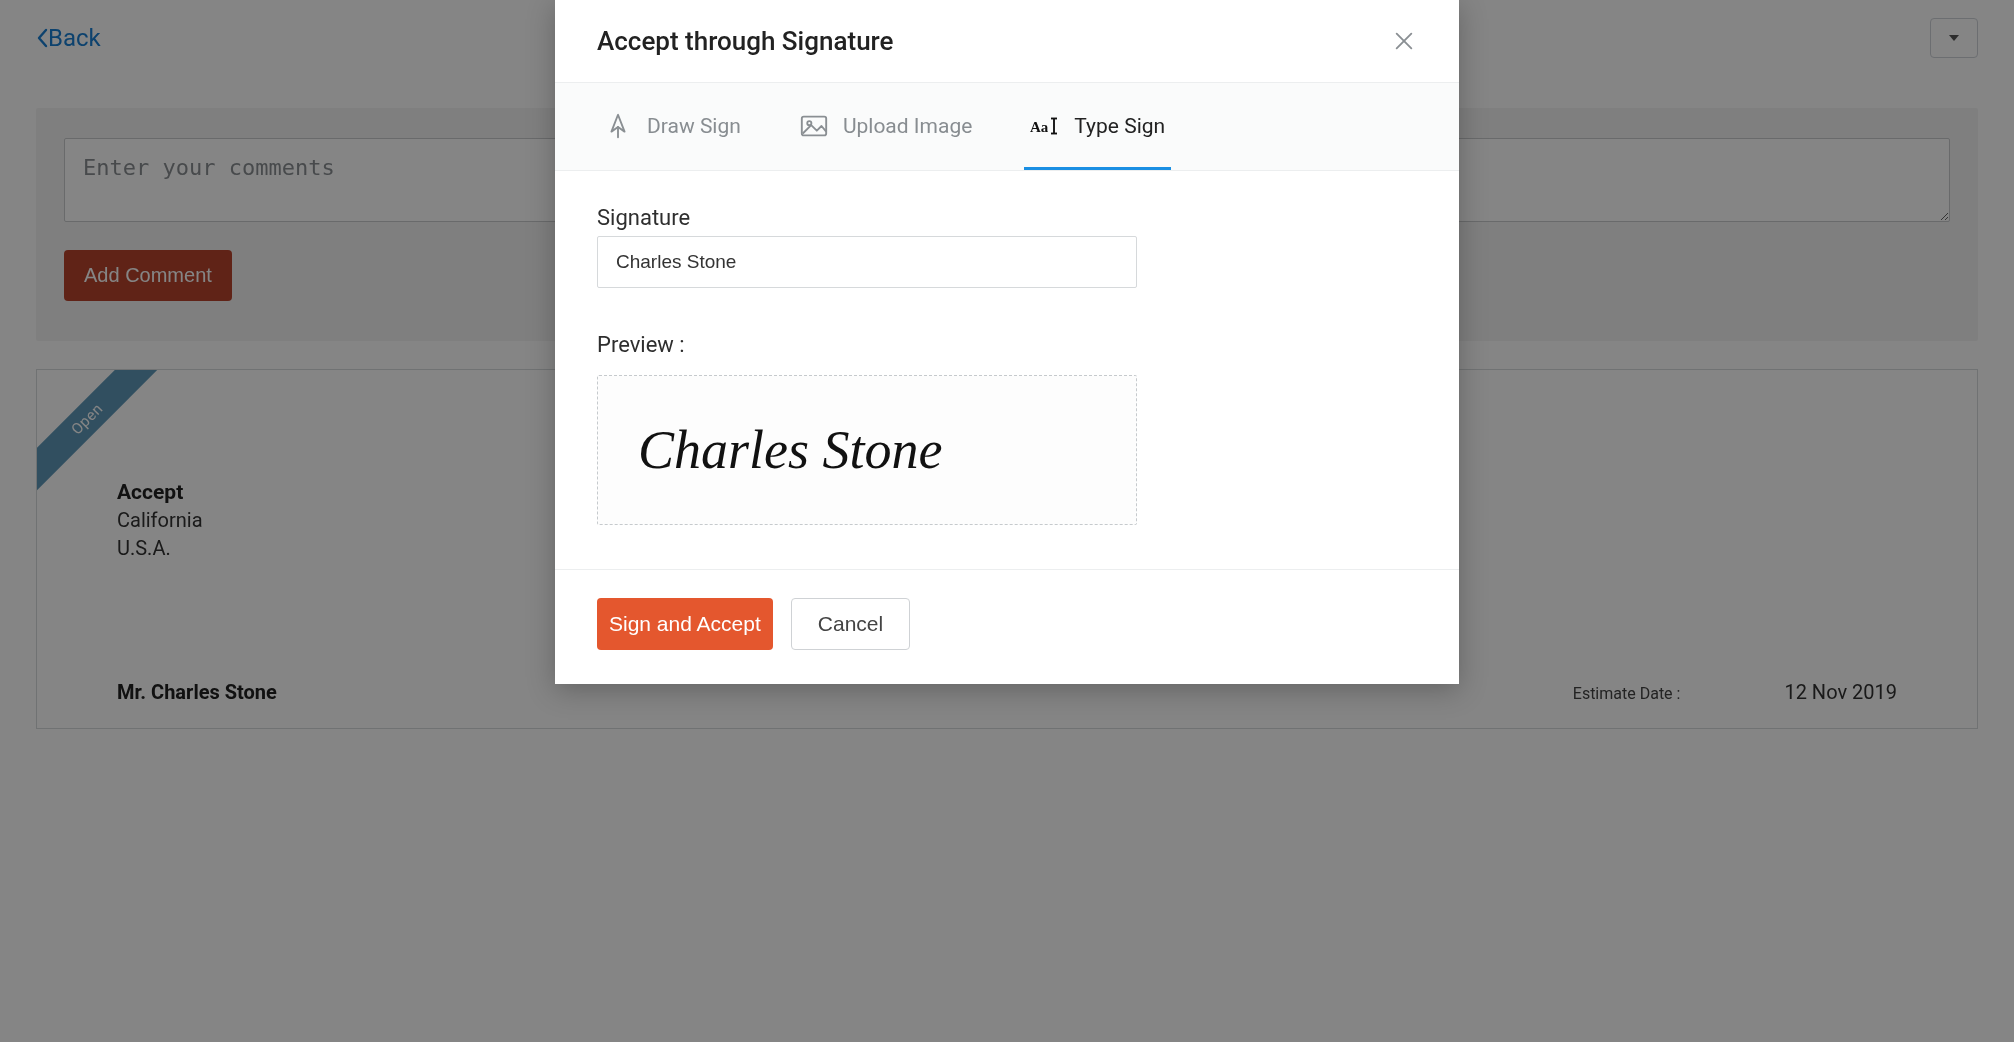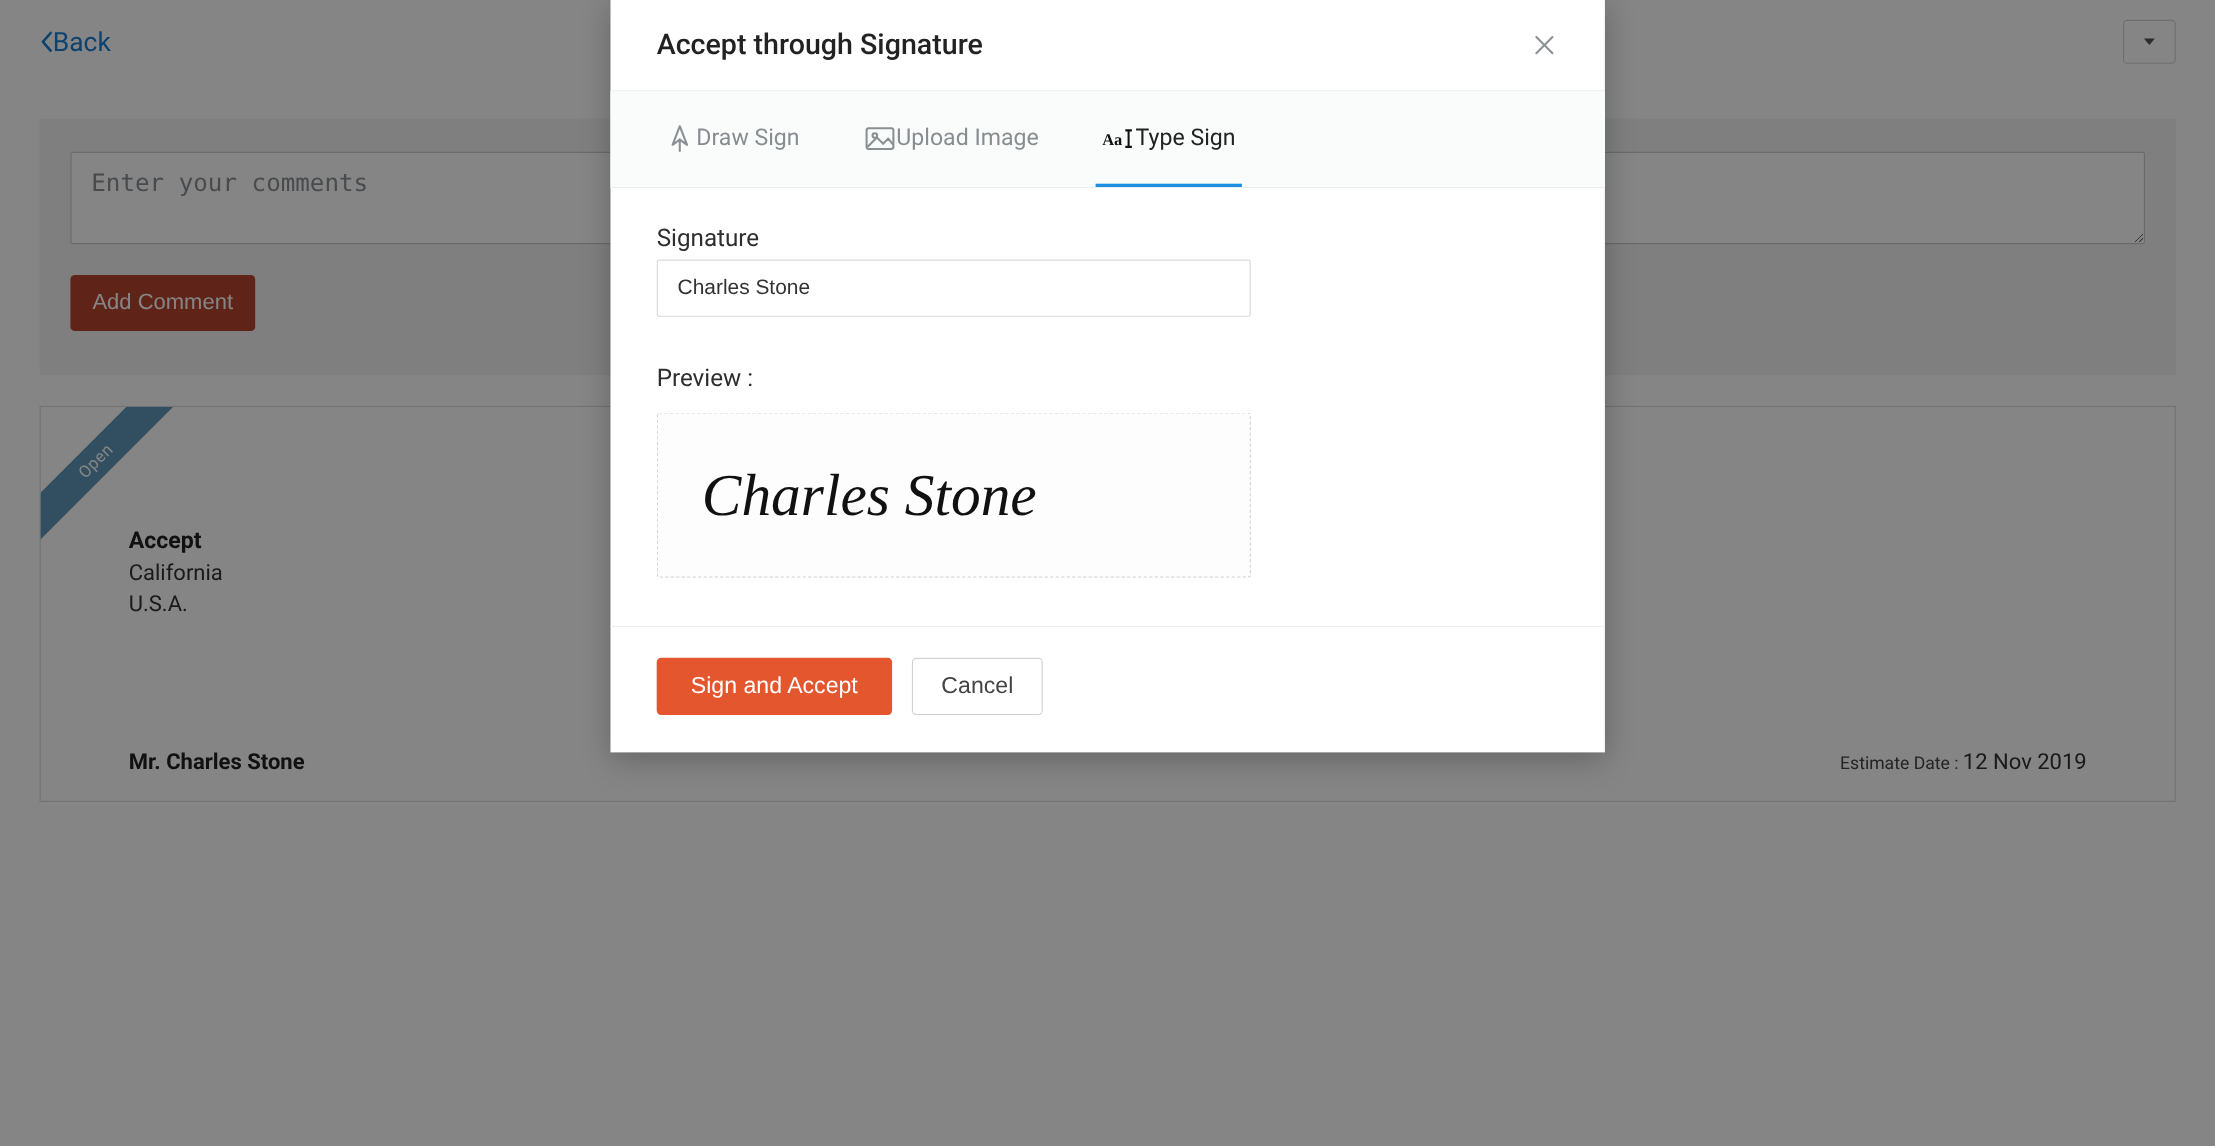--- a/index.html
+++ b/index.html
@@ -108,21 +108,21 @@
   .doc-left .company { font-size: 21px; font-weight: 700; color: #222; }
   .doc-left .line { font-size: 20px; color: #333; margin-top: 4px; }
   .doc-row {
     display: flex;
     justify-content: space-between;
     align-items: center;
     margin-top: 120px;
   }
   .doc-name { font-size: 20px; font-weight: 700; color: #222; }
   .doc-right-label { font-size: 16px; color: #444; }
-  .doc-right-value { font-size: 20px; color: #333; }
+  .doc-right-value { font-size: 20px; color: #333; margin-left: 100px; }
 
   
   .dim {
     position: absolute;
     inset: 0;
     background: rgba(0,0,0,0.48);
   }
 
   
   .modal {
@@ -155,20 +155,21 @@
   .modal-tabs {
     display: flex;
     gap: 46px;
     padding: 0 42px;
     background: #fafbfb;
     border-bottom: 1px solid #eceeef;
   }
   .tab {
     display: flex;
     align-items: center;
+    gap: 14px;
     padding: 28px 6px 26px 6px;
     font-size: 21px;
     color: #888d91;
     cursor: pointer;
     border-bottom: 3px solid transparent;
   }
   .tab.active {
     color: #222;
     border-bottom: 3px solid #1a8fe3;
   }
@@ -213,21 +214,21 @@
     border-top: 1px solid #eceeef;
     padding: 28px 42px 34px 42px;
     display: flex;
     gap: 18px;
   }
   .btn-primary {
     background: #e4572e;
     color: #fff;
     border: none;
     border-radius: 4px;
-    padding: 14px 31px;
+    padding: 14px 12px;
     font-size: 21px;
     cursor: pointer;
   }
   .btn-secondary {
     background: #fff;
     color: #444;
     border: 1px solid #cfd2d5;
     border-radius: 4px;
     padding: 13px 26px;
     font-size: 21px;

